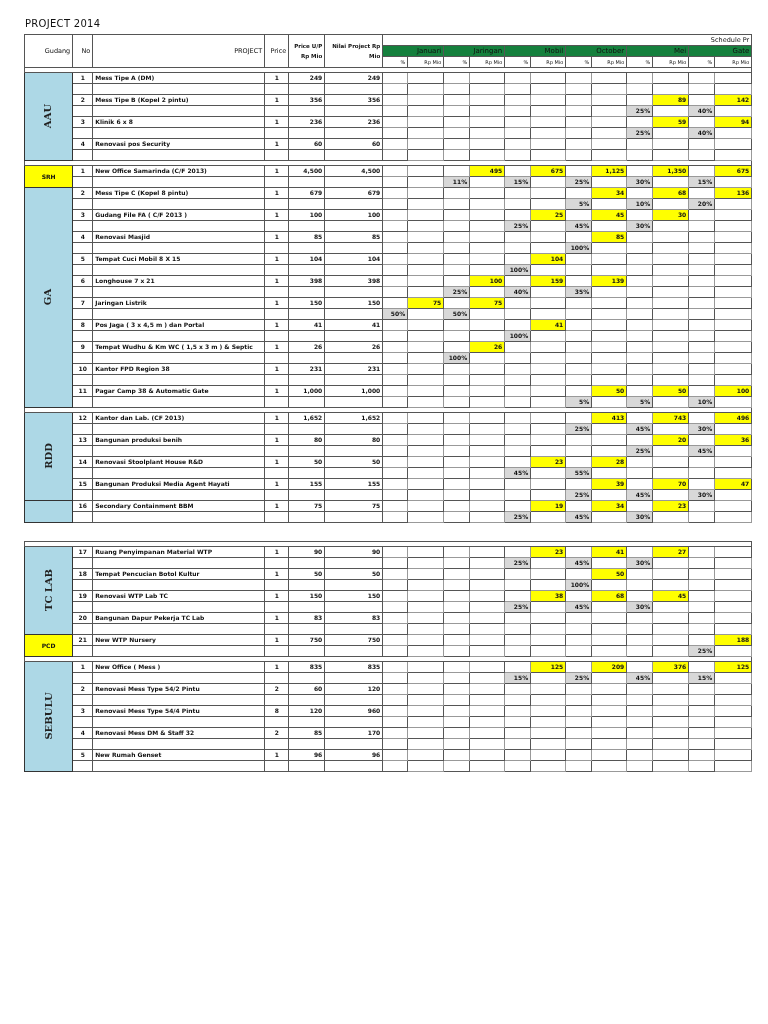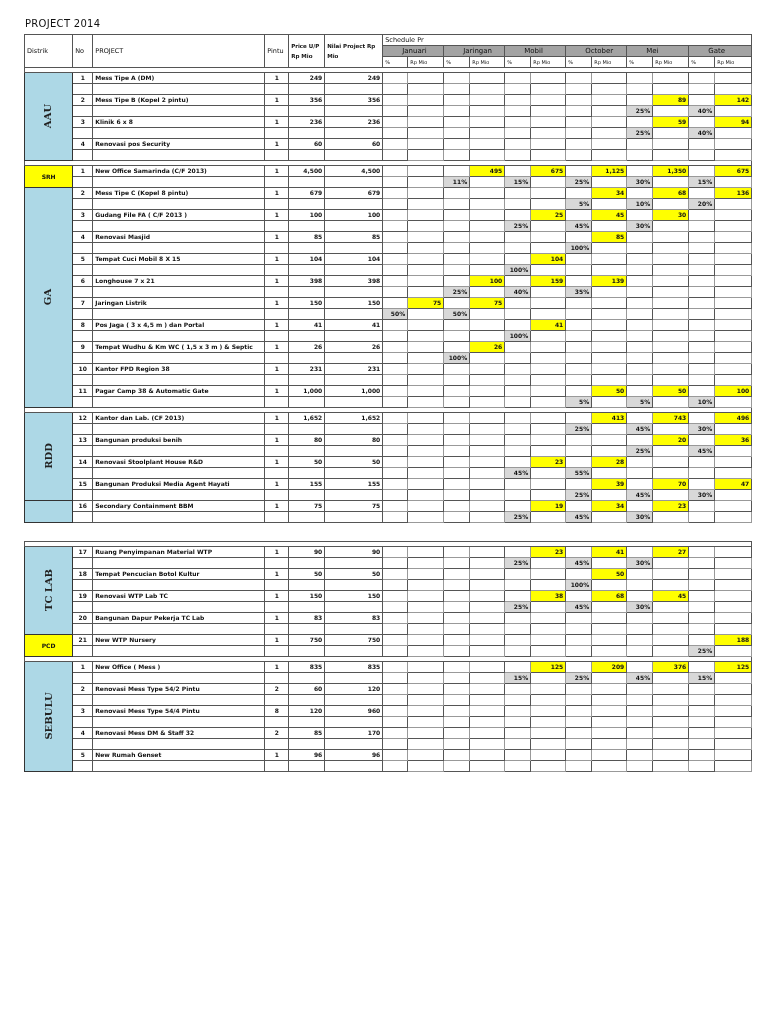--- a/index.html
+++ b/index.html
@@ -6,23 +6,23 @@
   body { width: 768px; height: 1024px; position: relative; overflow: hidden;
          font-family: "DejaVu Sans", sans-serif; color: #111; }
   .title { position: absolute; left: 25px; top: 18px; font-size: 10px; font-weight: normal; letter-spacing: 0.3px; }
   .sheet { position: absolute; left: 24px; top: 34px; }
   table { border-collapse: collapse; table-layout: fixed; }
   td { border: 1px solid #555; padding: 0 2px; height: 10px; line-height: 10px;
        font-size: 6px; font-weight: bold; white-space: nowrap; overflow: hidden; }
   td.num { text-align: right; }
   td.ctr { text-align: center; }
   td.thin { border-color: #999; }
-  .hdr td { font-size: 6.5px; font-weight: normal; text-align: left; }
+  .hdr td { font-size: 6.5px; font-weight: normal; text-align: right; }
   .hdr .h-main { height: 26px; line-height: 9px; }
-  .month { background: #a3a3a3; font-size: 7px !important; padding-left: 19px; }
+  .month { background: #15803d; font-size: 7px !important; padding-left: 19px; }
   .sub-h td { font-size: 5px; }
   .yel { background: #ffff00; }
   .gry { background: #d8d8d8; }
   .dist { background: #add8e6; text-align: center; vertical-align: middle; padding: 0; border-color: #333; }
   .dist-yel { background: #ffff00; }
   .vtext { display: inline-block; transform: rotate(-90deg); white-space: nowrap;
            font-family: "DejaVu Serif", serif; font-size: 10px; font-weight: bold; color: #222; }
   .dlab { font-size: 6px; font-weight: bold; }
   .gap td { height: 4px; line-height: 4px; border-left: 1px solid #555; border-right: 1px solid #555; }
   .spacer td { border: none; height: 18px; }
@@ -51,24 +51,24 @@
         <col style="width:35px">
       <col style="width:26px">
         <col style="width:35px">
       <col style="width:26px">
         <col style="width:36px">
       <col style="width:26px">
         <col style="width:37px">
     </colgroup>
     <thead>
       <tr class="hdr">
-        <td rowspan="3" class="h-main">Distrik</td>
+        <td rowspan="3" class="h-main">Gudang</td>
         <td rowspan="3">No</td>
         <td rowspan="3">PROJECT</td>
-        <td rowspan="3">Pintu</td>
+        <td rowspan="3">Price</td>
         <td rowspan="3" style="white-space:normal;font-size:5.5px;font-weight:bold;">Price U/P Rp Mio</td>
         <td rowspan="3" style="white-space:normal;font-size:5.5px;font-weight:bold;">Nilai Project Rp Mio</td>
         <td colspan="12" class="sched">Schedule Pr</td>
       </tr>
       <tr class="hdr" id="month-row">
           <td colspan="2" class="month">Januari</td>
           <td colspan="2" class="month">Jaringan</td>
           <td colspan="2" class="month">Mobil</td>
           <td colspan="2" class="month">October</td>
           <td colspan="2" class="month">Mei</td>

